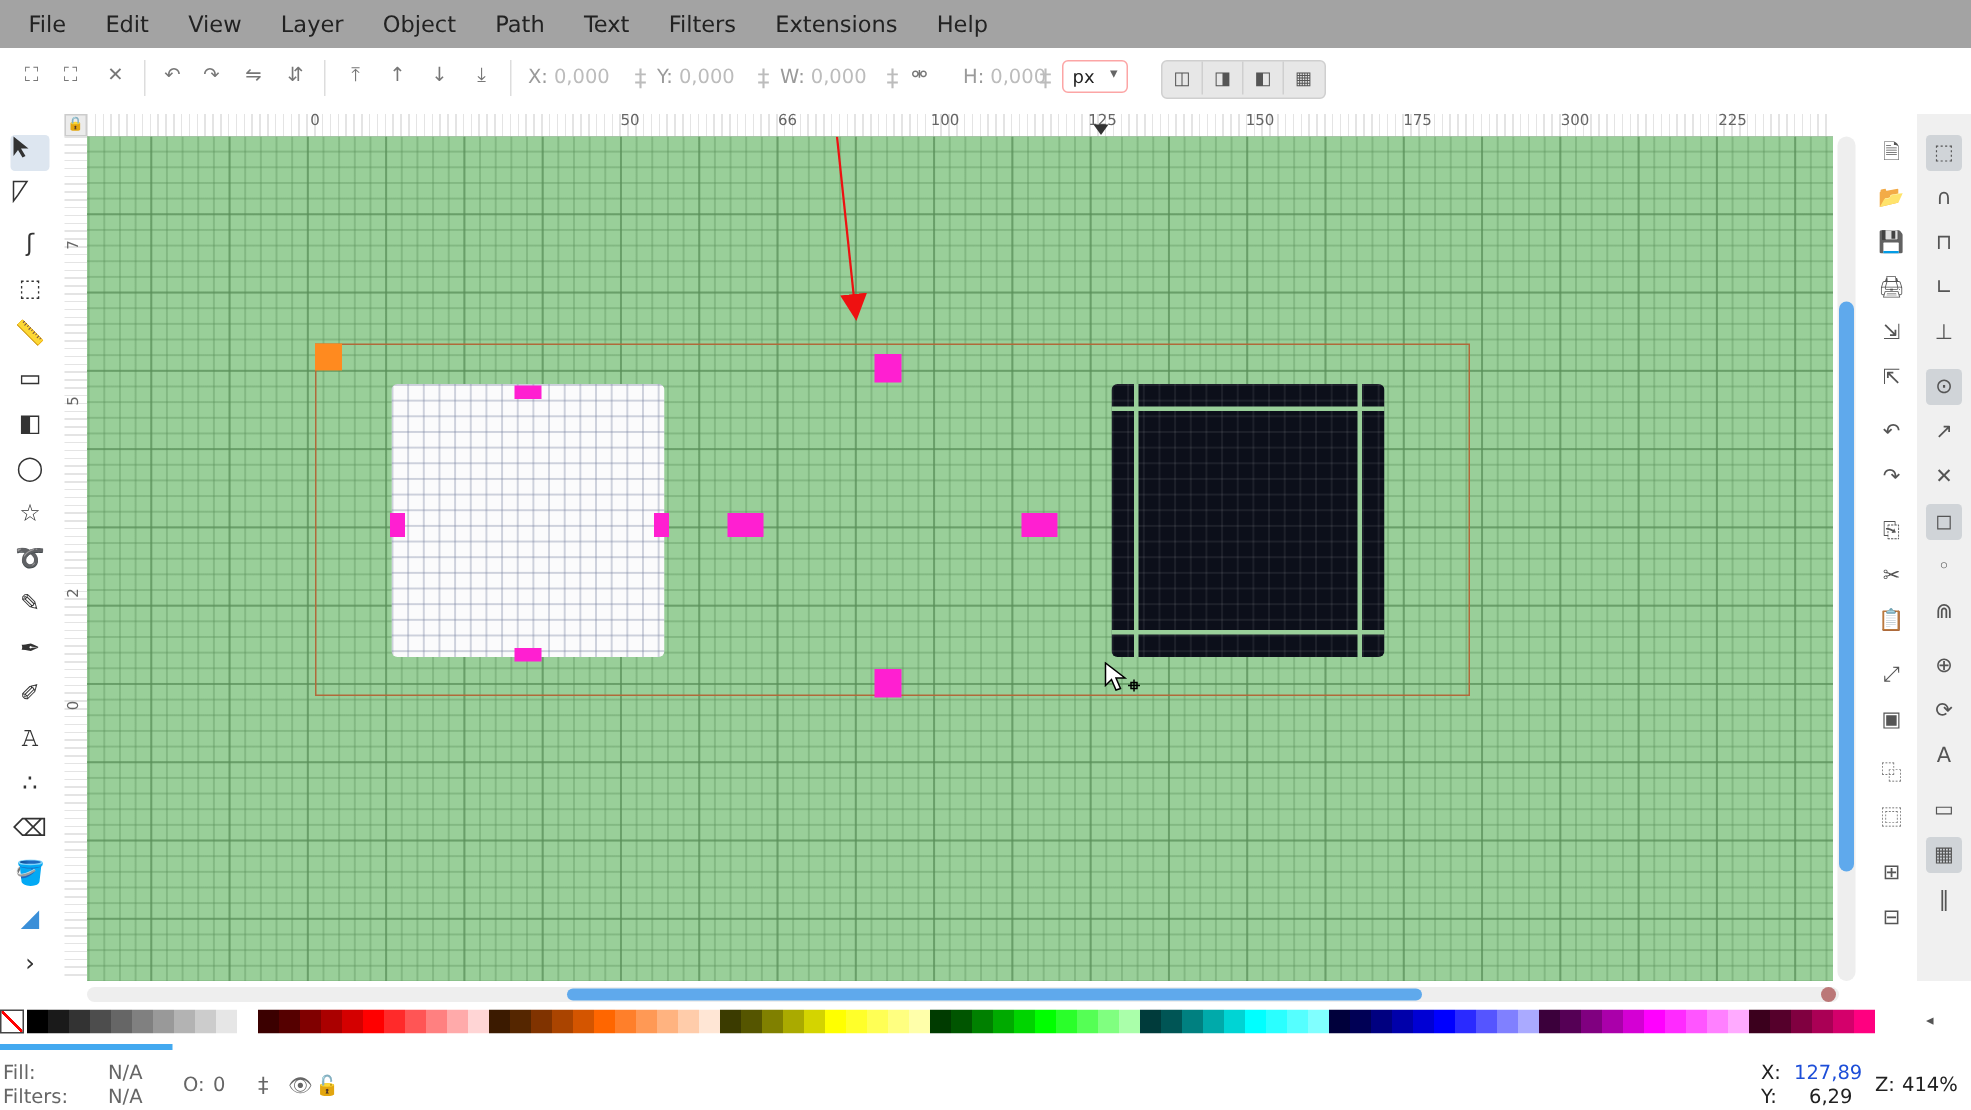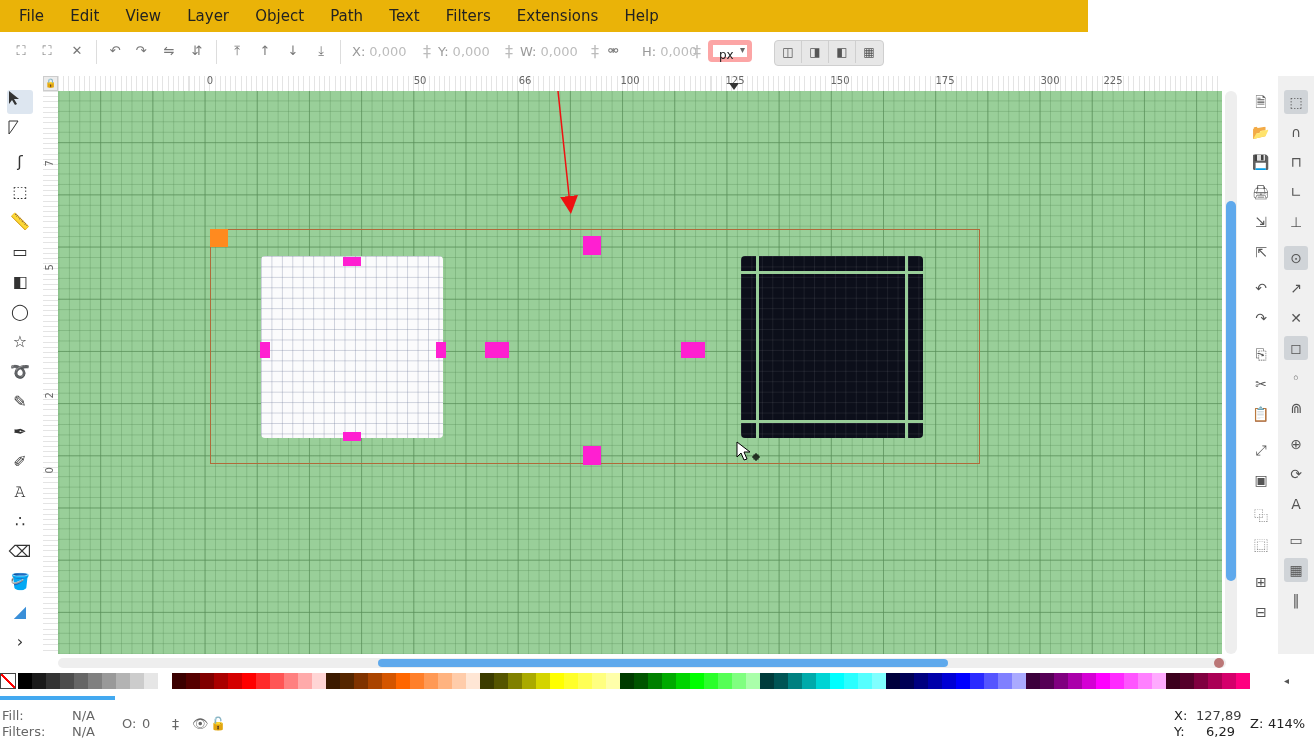--- a/index.html
+++ b/index.html
@@ -1,26 +1,26 @@
 <!DOCTYPE html>
 <html><head>
 <meta charset="utf-8">
 <style>
 html,body{margin:0;padding:0;width:1314px;height:740px;background:#fff;font-family:"Segoe UI","DejaVu Sans",Arial,sans-serif;font-size:13px;color:#222;overflow:hidden;user-select:none}
 
-#menubar{position:absolute;left:0;top:0;width:1088px;height:32px;line-height:32px;padding-left:8px;box-sizing:border-box;background:#eab308}
+#menubar{position:absolute;left:0;top:0;width:1314px;height:32px;line-height:32px;padding-left:8px;box-sizing:border-box;background:#a3a3a3}
 #menubar .mi{display:inline-block;padding:0 11px;height:32px;line-height:32px;font-size:15px}
 
 #tbar2{position:absolute;left:0;top:34px;width:1314px;height:36px;background:#fff;border-bottom:0}
 .sep{position:absolute;top:6px;width:1px;height:24px;background:#ddd}
 .tb{position:absolute;top:6px;width:22px;height:22px;color:#777;font-size:13px;text-align:center;line-height:22px}
 .coord{position:absolute;top:8px;height:20px;line-height:20px;font-size:13px;color:#bcbcbc}
 .coordlab{color:#9a9a9a;margin-right:4px}
 .hair{position:absolute;top:8px;width:22px;height:20px;line-height:20px;text-align:center;color:#bcbcbc;font-size:16px}
-#unitsel{position:absolute;top:6px;left:708px;width:44px;height:22px;border:5px solid #fca5a5;border-radius:4px;background:#fff;font-size:12px;padding:0 14px 0 6px;box-sizing:border-box;line-height:20px}
+#unitsel{position:absolute;top:6px;left:708px;width:44px;height:22px;border:1px solid #fca5a5;border-radius:4px;background:#fff;font-size:12px;padding:0 14px 0 6px;box-sizing:border-box;line-height:20px}
 #unitchev{position:absolute;left:740px;top:10px;font-size:10px;color:#666}
 .tbgroup{position:absolute;top:6px;height:24px;border:1px solid #cfcfcf;background:#e7e7e7;border-radius:4px}
 .tbgroup .cell{float:left;width:26px;height:22px;border-right:1px solid #cfcfcf;color:#555;font-size:12px;text-align:center;line-height:22px}
 .tbgroup .cell:last-child{border-right:0}
 
 #hruler{position:absolute;left:58;top:76px;width:1164px;height:15px;background:repeating-linear-gradient(to right,#e4e4e4 0 1px,transparent 1px 5.22px);border-bottom:1px solid #bbb;font-size:10px;color:#666}
 #hruler .tick{position:absolute;top:-1px;transform:translateX(-50%)}
 
 #vruler{position:absolute;left:43px;top:91px;width:15px;height:563px;background:repeating-linear-gradient(to bottom,#e4e4e4 0 1px,transparent 1px 5.22px);border-right:1px solid #bbb;font-size:10px;color:#666}
 #vruler .vtick{position:absolute;left:0;transform:translateY(-50%) rotate(-90deg);transform-origin:7px 6px}
@@ -132,21 +132,21 @@
 
 <div id="hruler" style="left:58px">
  <span class="tick" style="left:152px">0</span>
  <span class="tick" style="left:362px">50</span>
  <span class="tick" style="left:467px">66</span>
  <span class="tick" style="left:572px">100</span>
  <span class="tick" style="left:677px">125</span>
  <span class="tick" style="left:782px">150</span>
  <span class="tick" style="left:887px">175</span>
  <span class="tick" style="left:992px">300</span>
- <span class="tick" style="left:1055px">225</span>
+ <span class="tick" style="left:1097px">225</span>
 </div>
 <div id="guideMark" style="left:729px;top:83px"></div>
 
 <div id="vruler">
  <span class="vtick" style="top:68px">7</span>
  <span class="vtick" style="top:172px">5</span>
  <span class="vtick" style="top:300px">2</span>
  <span class="vtick" style="top:375px">0</span>
 </div>
 
@@ -278,18 +278,18 @@
  <span class="lab" style="left:72px;top:12px">N/A</span>
  <span class="lab" style="left:2px;top:28px">Filters:</span>
  <span class="lab" style="left:72px;top:28px">N/A</span>
  <span class="lab" style="left:122px;top:20px">O:</span>
  <span class="lab" style="left:142px;top:20px">0</span>
  <span class="lab" style="left:172px;top:20px;font-size:14px">‡</span>
  <span class="lab" style="left:192px;top:20px">👁</span>
  <span class="lab" style="left:210px;top:20px">🔓</span>
 
  <span class="lab" style="left:1174px;top:12px;color:#222">X:</span>
- <span class="lab" style="left:1196px;top:12px;color:#404040">127,89</span>
+ <span class="lab" style="left:1196px;top:12px;color:#1d4ed8">127,89</span>
  <span class="lab" style="left:1174px;top:28px;color:#222">Y:</span>
  <span class="lab" style="left:1206px;top:28px;color:#222">6,29</span>
  <span class="lab" style="left:1250px;top:20px;color:#222">Z:</span>
  <span class="lab" style="left:1268px;top:20px;color:#222">414%</span>
 </div>
 
 </body></html>

